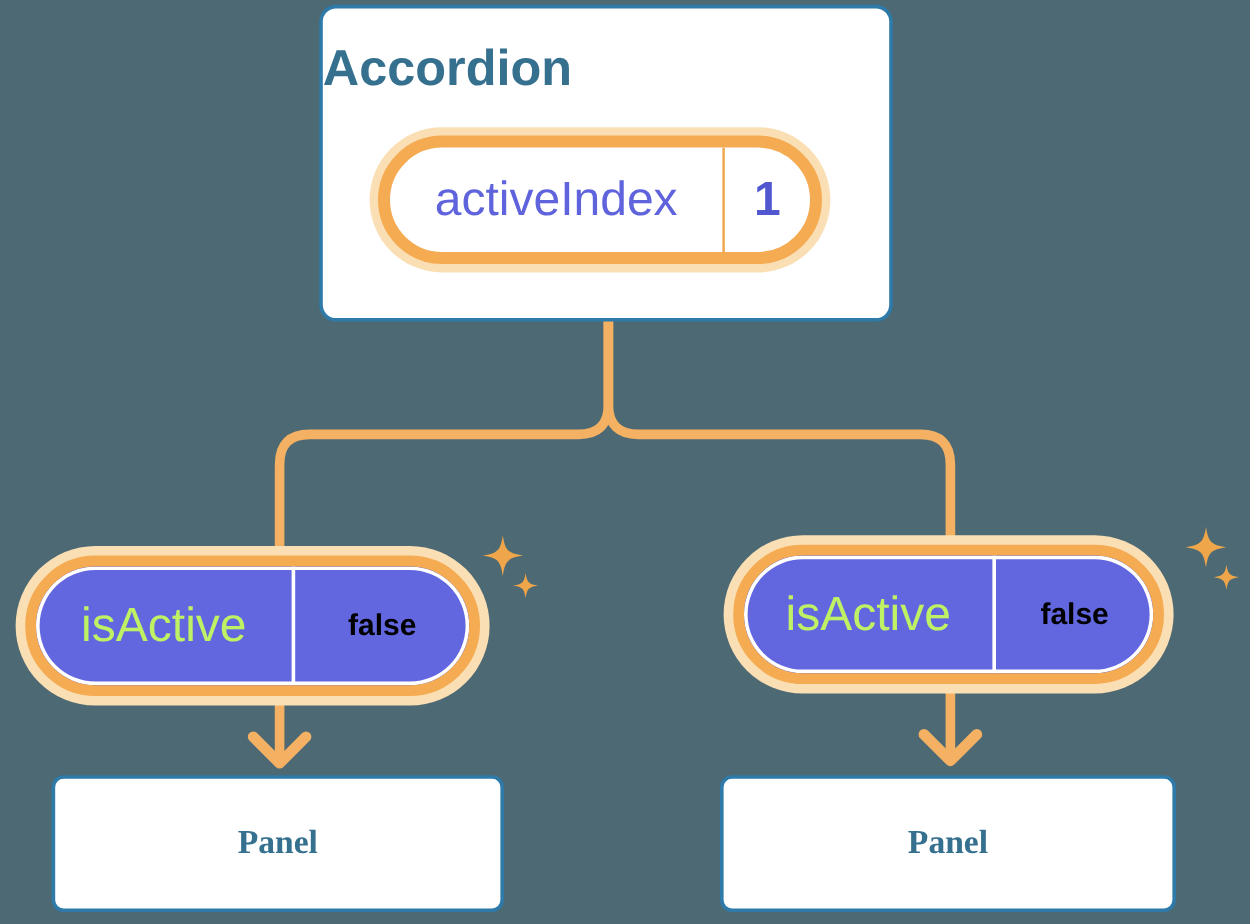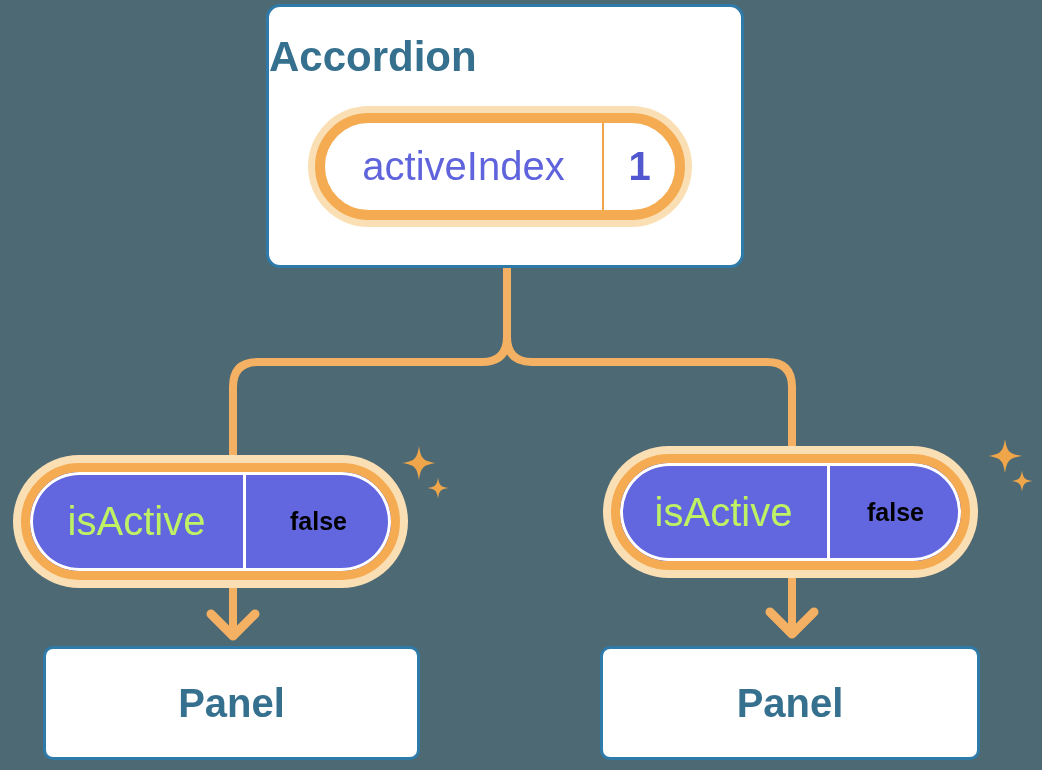--- a/index.html
+++ b/index.html
@@ -133,24 +133,25 @@
     left: 600px; top: 646px;
     width: 380px; height: 114px;
     border-radius: 10px;
   }
   .panel-title {
     position: absolute;
     inset: 0;
     display: flex;
     align-items: center;
     justify-content: center;
-    font-size: 40px;
+    font-size: 28px;
     font-weight: 600;
     color: #36708F;
     white-space: nowrap;
+    font-family: Liberation Serif, serif;
   }
 </style>
 </head>
 <body>
 
 <div id="canvas">
 
   <svg id="connector-svg" viewBox="0 0 1042 770" xmlns="http://www.w3.org/2000/svg">
     <defs>
       <path id="sparkle-shape" d="M0,-17 C1.9,-4.3 4.3,-1.9 17,0 C4.3,1.9 1.9,4.3 0,17 C-1.9,4.3 -4.3,1.9 -17,0 C-4.3,-1.9 -1.9,-4.3 0,-17 Z" fill="#EFA64A"></path>

